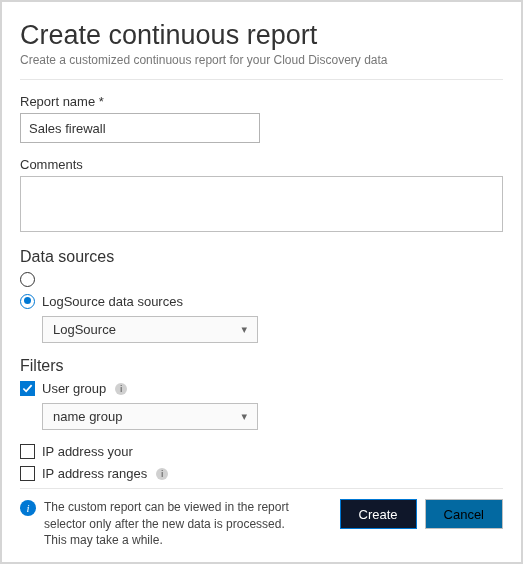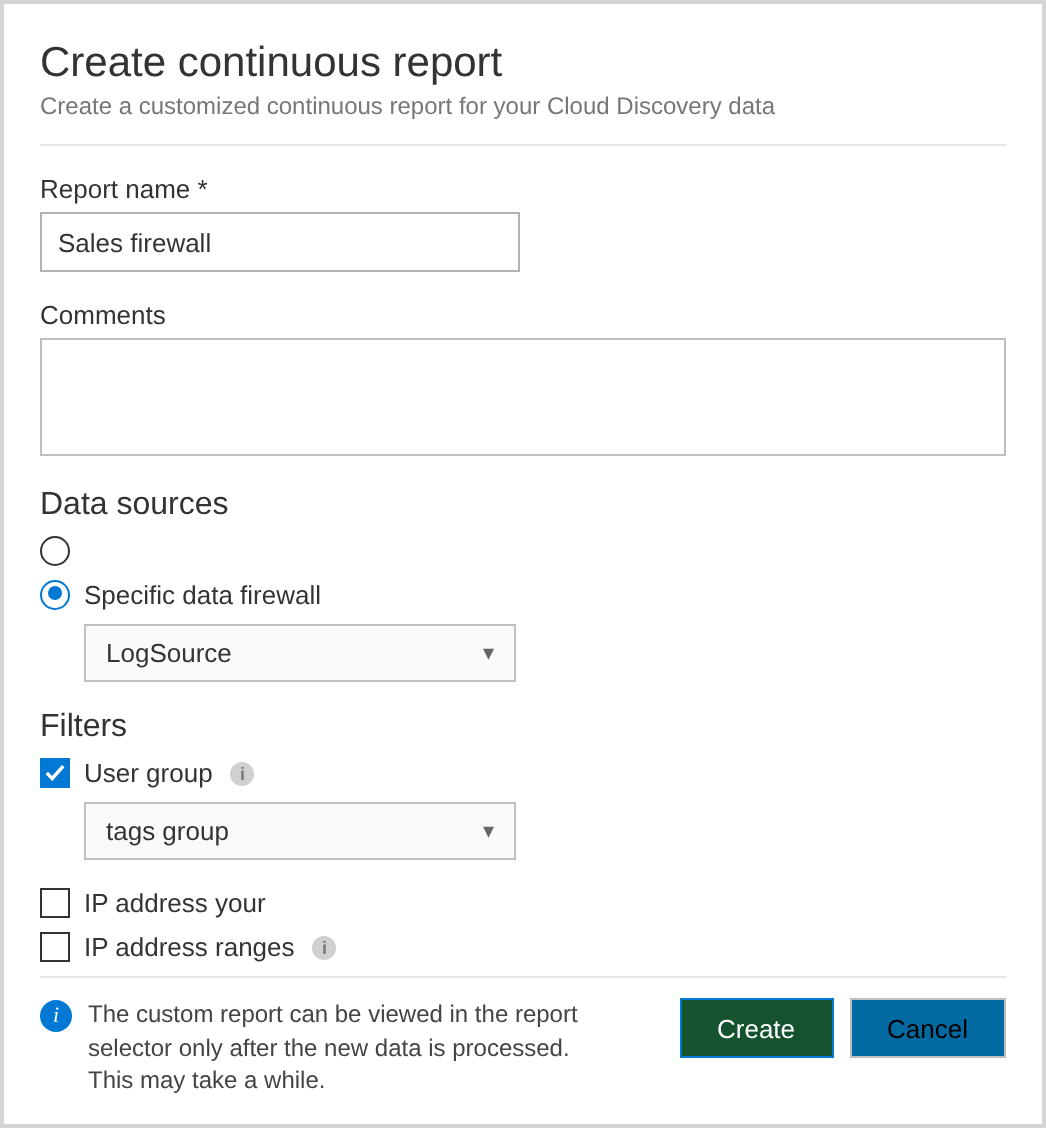--- a/index.html
+++ b/index.html
@@ -14,21 +14,21 @@
     .panel {
       width: 523px;
       height: 564px;
       border: 2px solid #d5d5d5;
       padding: 18px 18px 14px 18px;
       display: flex;
       flex-direction: column;
       position: relative;
     }
     .title {
-      font-size: 21px;
+      font-size: 27px;
       font-weight: 400;
       color: #333;
       margin-bottom: 2px;
     }
     .subtitle {
       color: #777;
       font-size: 12px;
       margin-bottom: 12px;
     }
     .divider {
@@ -178,21 +178,21 @@
     .btn {
       height: 30px;
       padding: 0 18px;
       font-size: 13px;
       font-family: inherit;
       border: 1px solid #bfbfbf;
       background: #0369a1;
       cursor: pointer;
     }
     .btn.primary {
-      background: #14532d;
+      background: #0f172a;
       border-color: #0078d4;
       color: #fff;
     }
   </style>
 </head>
 <body>
 
 <div class="panel">
   <div class="title">Create continuous report</div>
   <div class="subtitle">Create a customized continuous report for your Cloud Discovery data</div>
@@ -207,41 +207,41 @@
   <label class="field-label">Comments</label>
   <textarea class="textarea" style=""></textarea>
 
   <div class="section-label">Data sources</div>
 
   <div class="radio-row">
     <span class="radio"></span>
   </div>
   <div class="radio-row">
     <span class="radio checked"></span>
-    <span>Specific data firewall</span>
+    <span>LogSource data sources</span>
   </div>
 
   <div class="select">
     <span>LogSource</span>
     <span class="chev">▾</span>
   </div>
 
   <div class="section-label">Filters</div>
 
   <div class="check-row">
     <span class="checkbox checked">
       <svg width="11" height="11" viewBox="0 0 16 16">
           <path d="M2 8 L6 12 L14 3" stroke="#fff" stroke-width="2.5" fill="none"></path>
         </svg>
     </span>
     <span>User group</span>
     <span class="info-icon-wrap">i</span>
   </div>
   <div class="select">
-    <span>tags group</span>
+    <span>name group</span>
     <span class="chev">▾</span>
   </div>
 
   <div class="check-row">
     <span class="checkbox">
       
     </span>
     <span>IP address your</span>
   </div>
 

